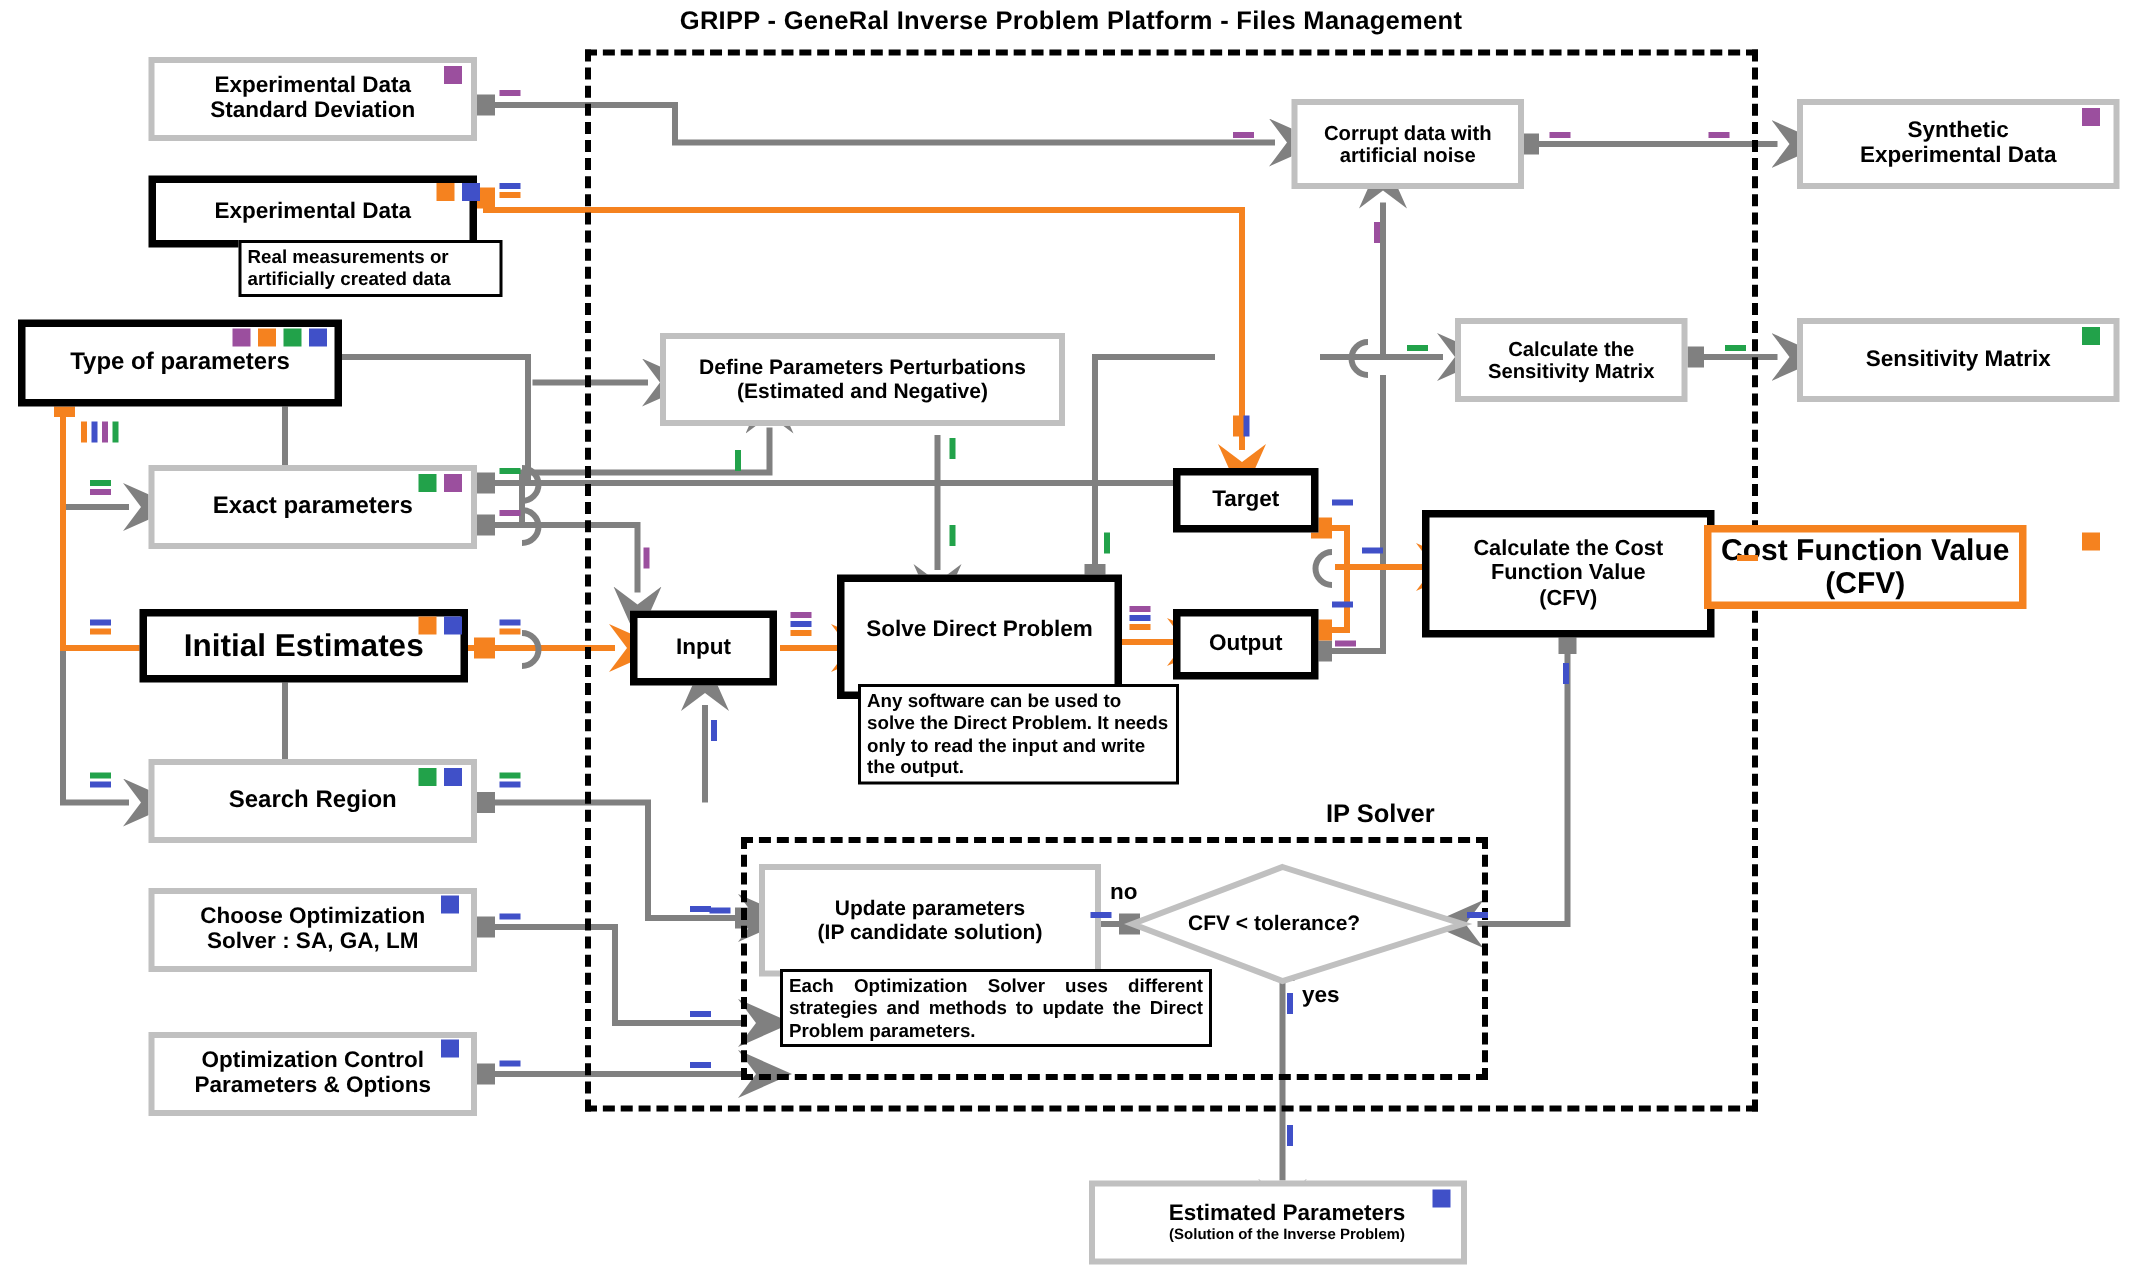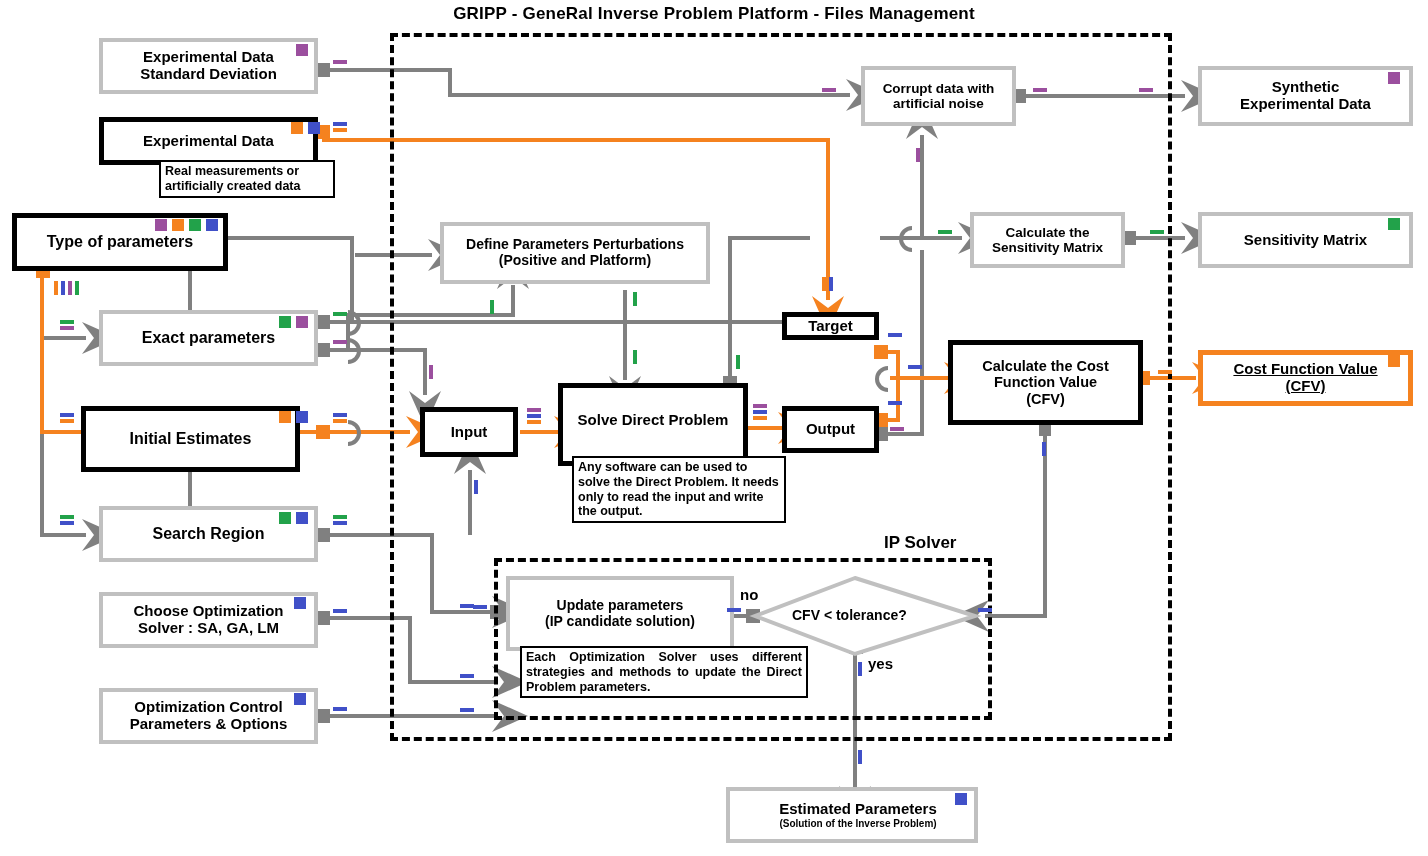--- a/index.html
+++ b/index.html
@@ -204,21 +204,21 @@
   </div>
 
   <div class="box gray" style="left:99px;top:310px;width:219px;height:56px;font-size:16px;">
     <span class="l1">Exact parameters</span>
   </div>
   <div class="chips" style="left:279px;top:316px;">
     <i class="chip" style="background:#22a24a;"></i>
     <i class="chip" style="background:#9b4f9e;"></i>
   </div>
 
-  <div class="box black" style="left:81px;top:406px;width:219px;height:66px;font-size:16px;">
+  <div class="box black" style="left:93px;top:406px;width:219px;height:49px;font-size:21px;">
     <span class="l1">Initial Estimates</span>
   </div>
   <div class="chips" style="left:279px;top:411px;">
     <i class="chip" style="background:#f5821f;"></i>
     <i class="chip" style="background:#4050c8;"></i>
   </div>
 
   <div class="box gray" style="left:99px;top:506px;width:219px;height:56px;font-size:16px;">
     <span class="l1">Search Region</span>
   </div>
@@ -238,21 +238,21 @@
   <div class="box gray" style="left:99px;top:688px;width:219px;height:56px;font-size:15px;">
     <span class="l1">Optimization Control</span>
     <span class="l2">Parameters &amp; Options</span>
   </div>
   <div class="chips" style="left:294px;top:693px;">
     <i class="chip" style="background:#4050c8;"></i>
   </div>
 
   <div class="box gray" style="left:440px;top:222px;width:270px;height:62px;font-size:14px;">
     <span class="l1">Define Parameters Perturbations</span>
-    <span class="l2">(Positive and Platform)</span>
+    <span class="l2">(Estimated and Negative)</span>
   </div>
 
   <div class="box gray" style="left:861px;top:66px;width:155px;height:60px;font-size:13.5px;">
     <span class="l1">Corrupt data with</span>
     <span class="l2">artificial noise</span>
   </div>
 
   <div class="box gray" style="left:1198px;top:66px;width:215px;height:60px;font-size:15px;">
     <span class="l1">Synthetic</span>
     <span class="l2">Experimental Data</span>
@@ -275,35 +275,35 @@
 
   <div class="box black" style="left:558px;top:383px;width:190px;height:83px;font-size:15px;justify-content:flex-start;padding-top:24px;">
     <span class="l1">Solve Direct Problem</span>
   </div>
 
   <div class="box black" style="left:420px;top:407px;width:98px;height:50px;font-size:15px;">
     <span class="l1">Input</span>
   </div>
   <div class="note" style="left:572px;top:456px;width:214px;">Any software can be used to solve the Direct Problem. It needs only to read the input and write the output.</div>
 
-  <div class="box black" style="left:782px;top:312px;width:97px;height:28px;font-size:15px;">
+  <div class="box black" style="left:782px;top:312px;width:97px;height:43px;font-size:15px;">
     <span class="l1">Target</span>
   </div>
 
   <div class="box black" style="left:782px;top:406px;width:97px;height:47px;font-size:15px;">
     <span class="l1">Output</span>
   </div>
 
   <div class="box black" style="left:948px;top:340px;width:195px;height:85px;font-size:14.5px;">
     <span class="l1">Calculate the Cost</span>
     <span class="l2">Function Value</span>
     <span class="l2">(CFV)</span>
   </div>
 
-  <div class="box orange" style="left:1198px;top:350px;width:215px;height:56px;font-size:15px;text-decoration:underline;">
+  <div class="box orange" style="left:1136px;top:350px;width:215px;height:56px;font-size:20px;">
     <span class="l1">Cost Function Value</span>
     <span class="l2">(CFV)</span>
   </div>
   <div class="chips" style="left:1388px;top:355px;">
     <i class="chip" style="background:#f5821f;"></i>
   </div>
 
   <div class="box gray" style="left:506px;top:576px;width:228px;height:75px;font-size:14px;">
     <span class="l1">Update parameters</span>
     <span class="l2">(IP candidate solution)</span>

